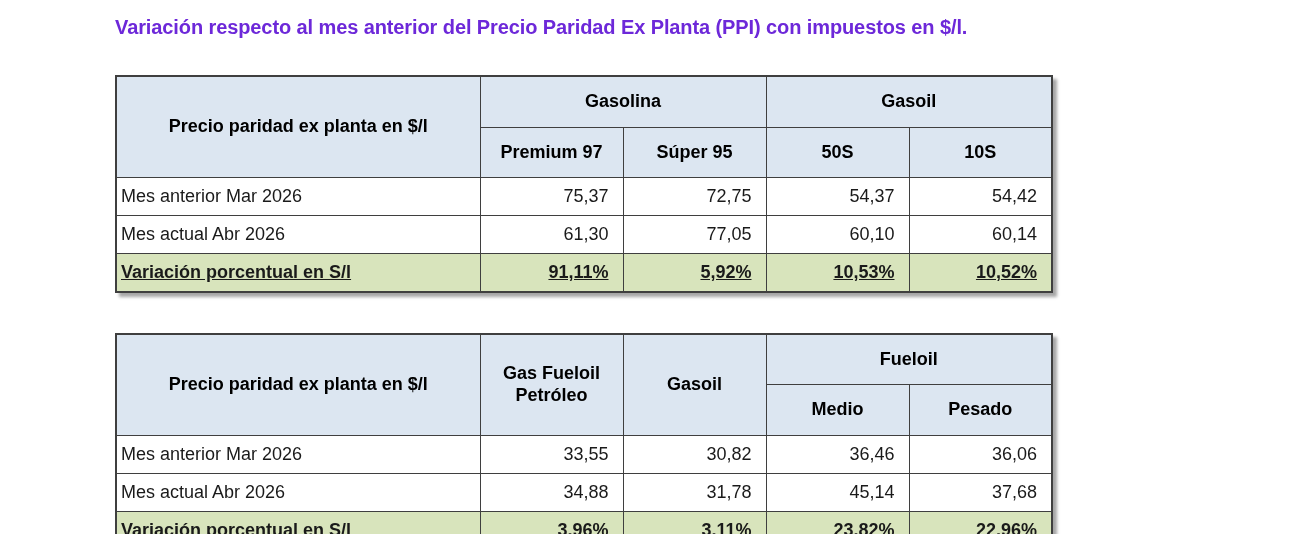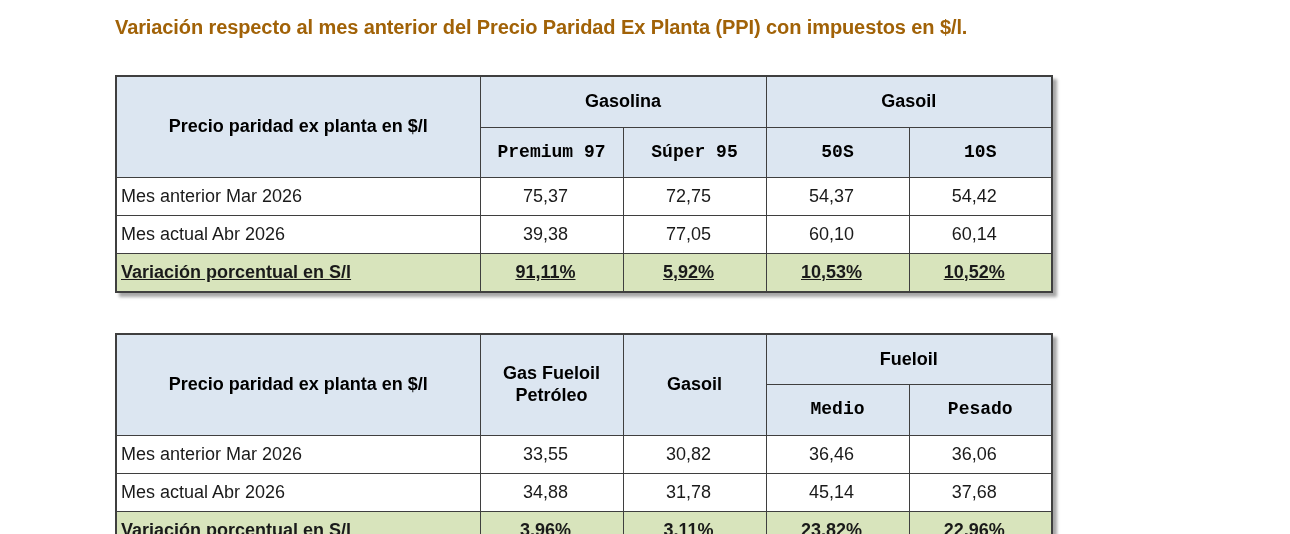--- a/index.html
+++ b/index.html
@@ -10,43 +10,43 @@
   }
   *{box-sizing:border-box;}
   html,body{margin:0;padding:0;}
   body{
     width:1290px;height:534px;overflow:hidden;
     background:#ffffff;color:var(--text);
     font-family:"Liberation Sans", sans-serif;
   }
   .page{padding:16px 0 0 115px;}
   .title{
-    margin:0;font-size:20px;font-weight:700;color:#a16207;
+    margin:0;font-size:20px;font-weight:700;color:#6d28d9;
     letter-spacing:-0.1px;white-space:nowrap;
   }
   table.ppi{
     border-collapse:collapse;table-layout:fixed;width:936px;
     border:2px solid var(--border);
     box-shadow:4px 4px 3px rgba(0,0,0,0.35);
     background:#fff;
   }
   #table-0{margin-top:36px;}
   #table-1{margin-top:40px;}
   col.col-label{width:364px;}
   col.col-num{width:143px;}
   th,td{border:1px solid var(--border);font-size:18px;overflow:hidden;}
   thead th{
     background:var(--header-bg);font-weight:700;text-align:center;
     padding:14px 4px;line-height:1.2;color:#000;
   }
   thead tr.hrow-0{height:41px;}
-  thead tr.hrow-1{height:38px;font-family:Liberation Mono, monospace;}
+  thead tr.hrow-1{height:38px;}
   tbody tr{height:38px;}
   td.row-label{text-align:left;padding:2px 4px;font-weight:400;}
-  td.num{text-align:center;padding:2px 14px 2px 2px;font-weight:400;}
+  td.num{text-align:right;padding:2px 14px 2px 2px;font-weight:400;}
   tbody tr.highlight td{background:var(--highlight-bg);font-weight:700;text-decoration:underline;}
 </style>
 </head>
 <body>
 
 <div class="page">
   <h1 class="title">Variación respecto al mes anterior del Precio Paridad Ex Planta (PPI) con impuestos en $/l.</h1>
 
   <table class="ppi" id="table-0">
       <colgroup>
@@ -72,21 +72,21 @@
       <tbody>
         <tr>
           <td class="row-label">Mes anterior Mar 2026</td>
           <td class="num">75,37</td>
           <td class="num">72,75</td>
           <td class="num">54,37</td>
           <td class="num">54,42</td>
         </tr>
         <tr>
           <td class="row-label">Mes actual Abr 2026</td>
-          <td class="num">39,38</td>
+          <td class="num">61,30</td>
           <td class="num">77,05</td>
           <td class="num">60,10</td>
           <td class="num">60,14</td>
         </tr>
         <tr class="highlight">
           <td class="row-label">Variación porcentual en S/l</td>
           <td class="num">91,11%</td>
           <td class="num">5,92%</td>
           <td class="num">10,53%</td>
           <td class="num">10,52%</td>

